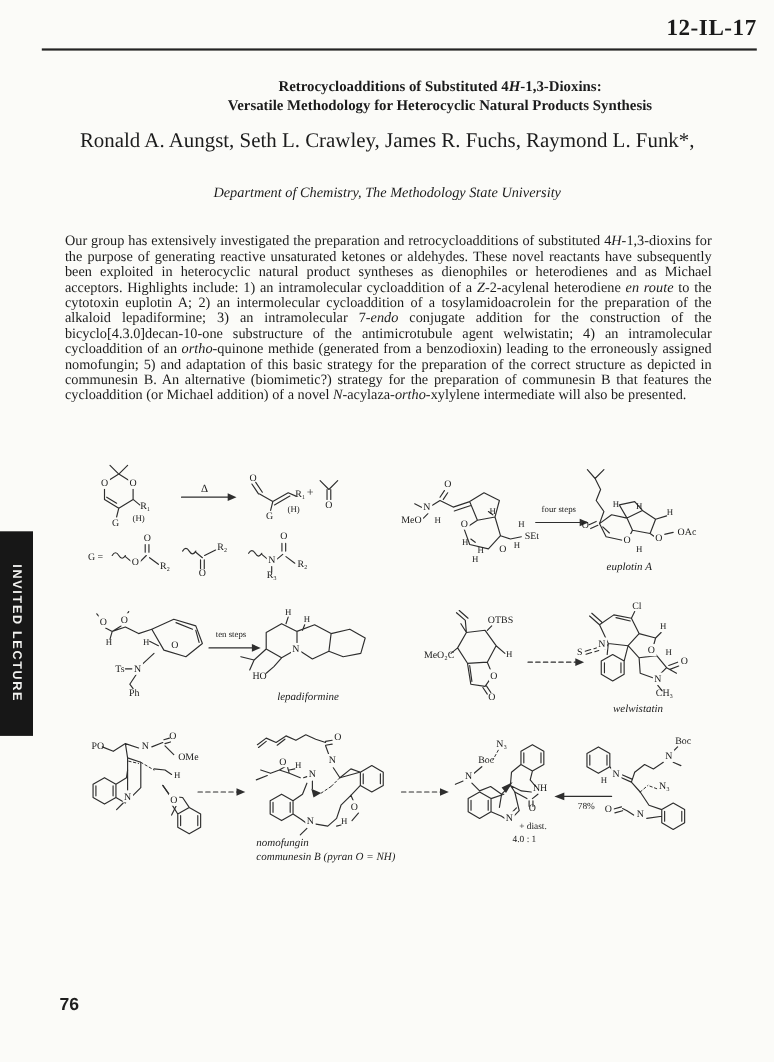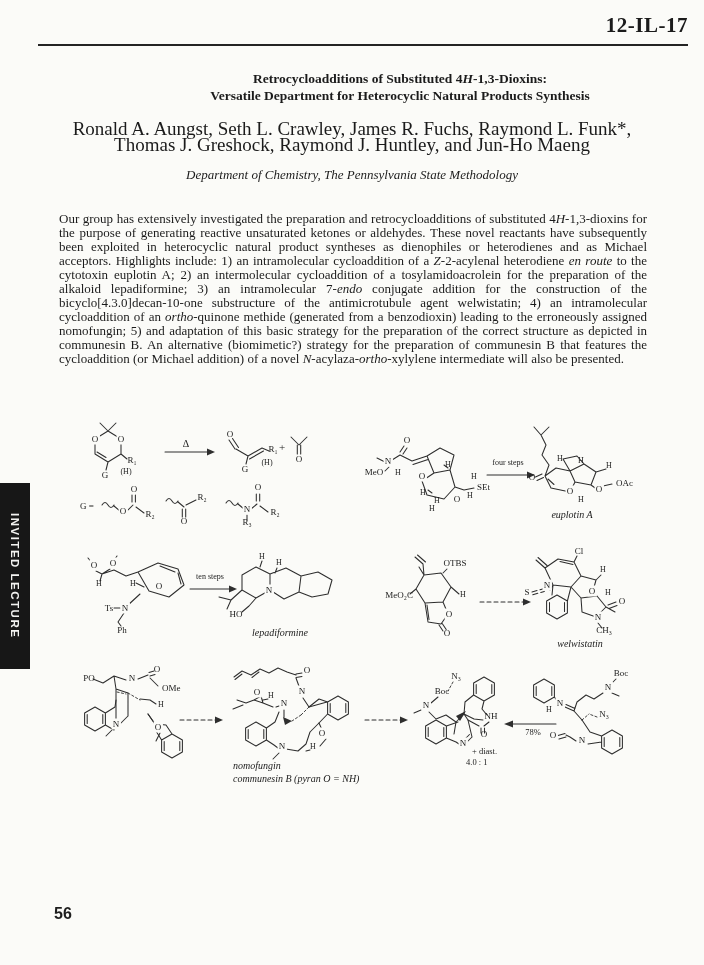--- a/index.html
+++ b/index.html
@@ -28,30 +28,29 @@
 </head>
 <body>
 
 <div class="page">
 
   <div class="hdr-code">12-IL-17</div>
   <div class="rule"></div>
 
   <div class="cblock title">
     <div><span>Retrocycloadditions of Substituted 4</span><span style="font-style: italic;">H</span><span>-1,3-Dioxins:</span></div>
-    <div><span>Versatile Department for Heterocyclic Natural Products Synthesis</span></div>
+    <div><span>Versatile Methodology for Heterocyclic Natural Products Synthesis</span></div>
   </div>
 
   <div class="cblock authors">
     <div>Ronald A. Aungst, Seth L. Crawley, James R. Fuchs, Raymond L. Funk*,</div>
-    <div>Thomas J. Greshock, Raymond J. Huntley, and Jun-Ho Maeng</div>
   </div>
 
   <div class="cblock affil">
-    <div>Department of Chemistry, The Pennsylvania State Methodology</div>
+    <div>Department of Chemistry, The Methodology State University</div>
   </div>
 
   <div class="abstract"><span>Our group has extensively investigated the preparation and retrocycloadditions of substituted 4</span><span style="font-style: italic;">H</span><span>-1,3-dioxins for the purpose of generating reactive unsaturated ketones or aldehydes. These novel reactants have subsequently been exploited in heterocyclic natural product syntheses as dienophiles or heterodienes and as Michael acceptors. Highlights include: 1) an intramolecular cycloaddition of a </span><span style="font-style: italic;">Z</span><span>-2-acylenal heterodiene </span><span style="font-style: italic;">en route</span><span> to the cytotoxin euplotin A; 2) an intermolecular cycloaddition of a tosylamidoacrolein for the preparation of the alkaloid lepadiformine; 3) an intramolecular 7-</span><span style="font-style: italic;">endo</span><span> conjugate addition for the construction of the bicyclo[4.3.0]decan-10-one substructure of the antimicrotubule agent welwistatin; 4) an intramolecular cycloaddition of an </span><span style="font-style: italic;">ortho</span><span>-quinone methide (generated from a benzodioxin) leading to the erroneously assigned nomofungin; 5) and adaptation of this basic strategy for the preparation of the correct structure as depicted in communesin B. An alternative (biomimetic?) strategy for the preparation of communesin B that features the cycloaddition (or Michael addition) of a novel </span><span style="font-style: italic;">N</span><span>-acylaza-</span><span style="font-style: italic;">ortho</span><span>-xylylene intermediate will also be presented.</span></div>
 
   <svg class="scheme" style="left:70px;top:420px" width="260" height="112" viewBox="0 0 260 112">
     <g>
       <path class="st" d="M38,11 L30,3 M38,11 L46,3 M38,11 L25,19 L25,34 L38,42 L51,34 L51,19 Z M27,32 L36,37.5 M38,42 L36,50 M51,34 L57,39"></path>
       <path class="st" d="M95,32 H138"></path>
         <path class="fl" d="M145,32 l-8,-3.5 v7 z"></path>
       <path class="st" d="M159,20 L165,29 M162.5,18.5 L168.5,27.5 M166,29 L178,36 L176,44 M178,36 L192,28 M179.5,39 L193.5,31 M192,28 L199,31"></path>
@@ -253,15 +252,15 @@
       <rect x="478.55" y="67.5" width="9.4" height="11" fill="#fbfbf8"></rect>
       <text x="483" y="76" font-size="9" text-anchor="middle">O</text>
       <rect x="507.55" y="72.5" width="9.4" height="11" fill="#fbfbf8"></rect>
       <text x="512" y="81" font-size="9" text-anchor="middle">N</text>
     </svg>
 
   <div class="banner">
     <span>INVITED LECTURE</span>
   </div>
 
-  <div class="pageno">56</div>
+  <div class="pageno">76</div>
 
 </div>
 
 </body></html>

